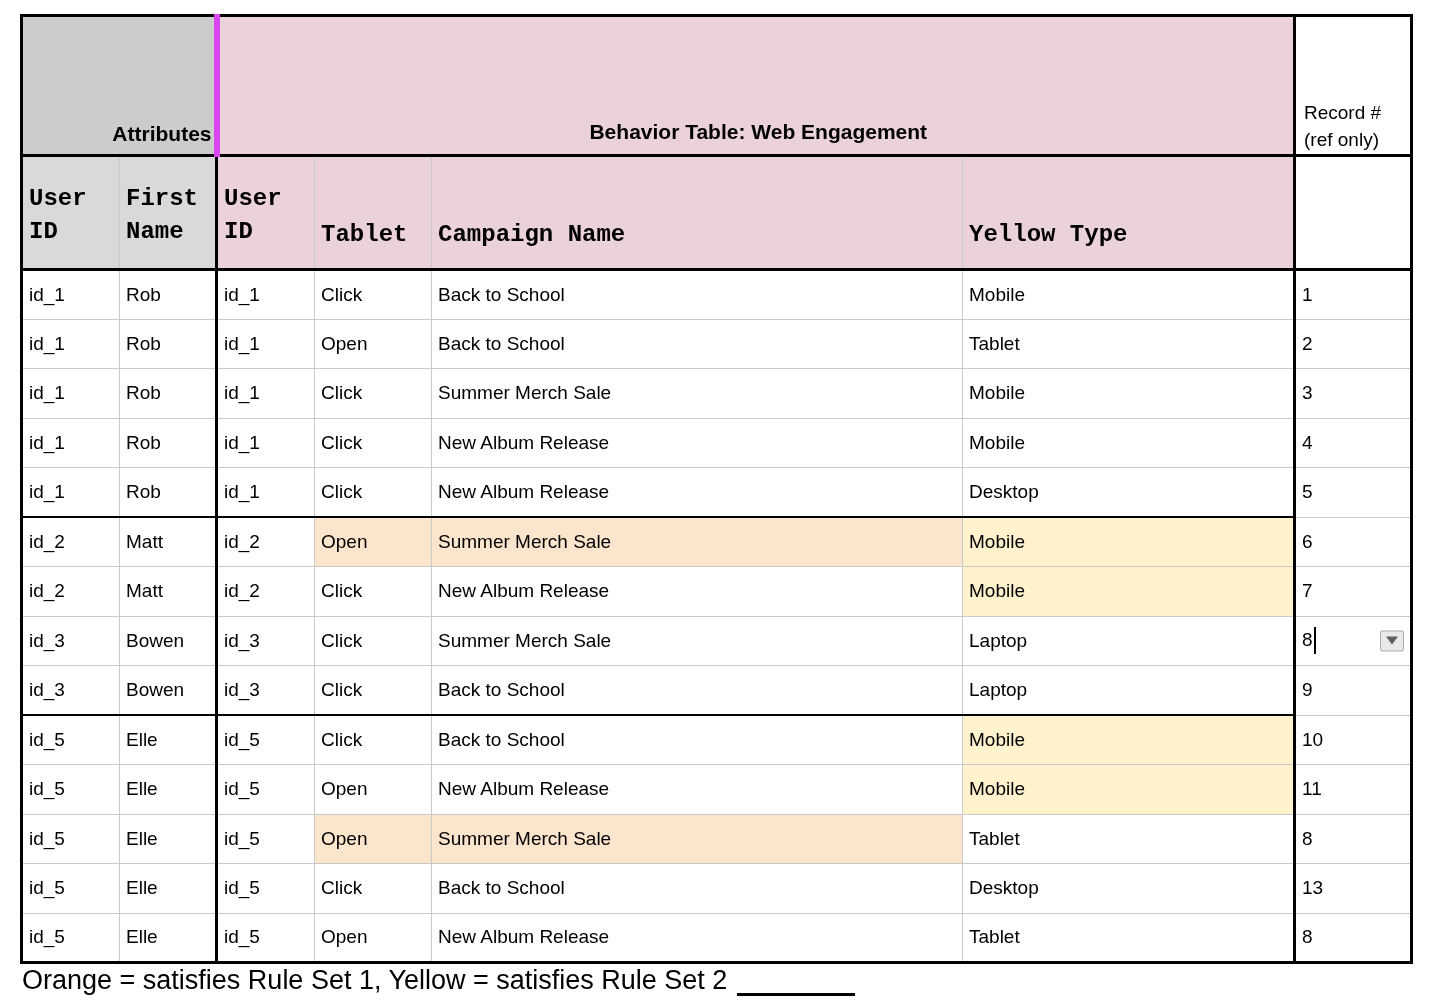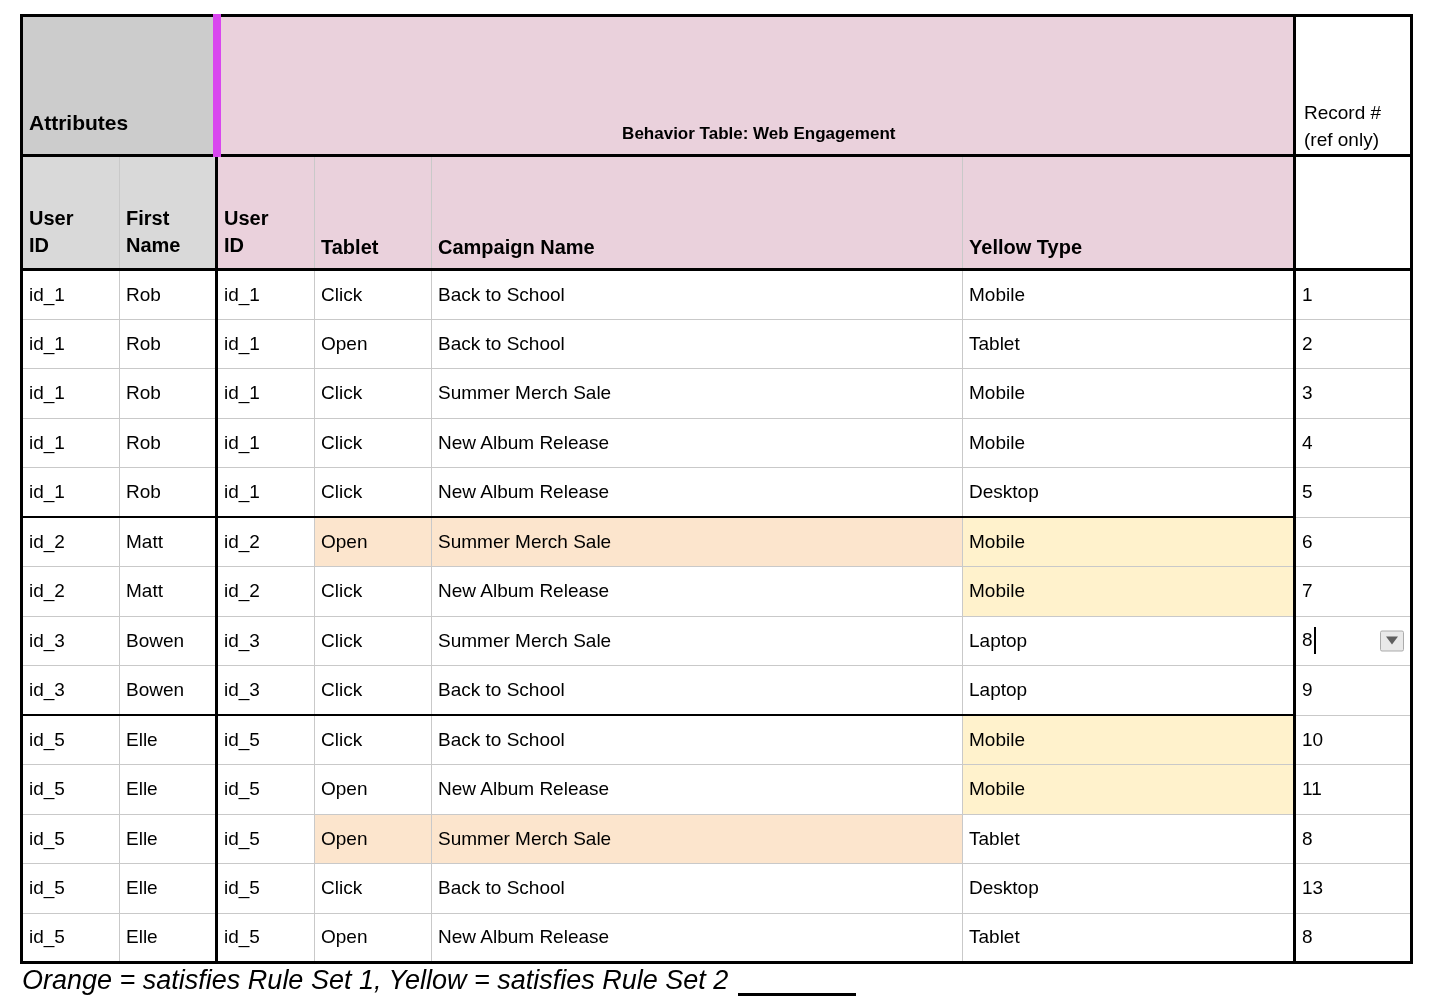--- a/index.html
+++ b/index.html
@@ -13,27 +13,27 @@
     border:3px solid #000;
   }
   td,th{
     border:1px solid #c9c9c9;
     font-size:19px;font-weight:normal;text-align:left;
     padding:0 2px 0 6px;overflow:hidden;white-space:nowrap;
   }
   
   tr.band1{height:140px;}
   tr.band1 th{border-bottom:3px solid #000;vertical-align:bottom;}
-  th.attributes{background:#cccccc;text-align:left;font-weight:bold;font-size:21px;padding-bottom:19px;}
-  th.behavior{background:#ead1dc;text-align:center;font-weight:bold;font-size:17px;padding-bottom:10px;border-left:8px solid #d946ef;}
+  th.attributes{background:#cccccc;text-align:right;font-weight:bold;font-size:21px;padding-bottom:8px;}
+  th.behavior{background:#ead1dc;text-align:center;font-weight:bold;font-size:21px;padding-bottom:10px;border-left:6px solid #d946ef;}
   th.record-h{background:#fff;vertical-align:top;font-size:19px;font-weight:normal;
     padding:8px 4px 0 8px;border-left:3px solid #000;white-space:normal;line-height:1.45;margin-left:48px;}
   
   tr.band2{height:114px;}
-  tr.band2 th{border-bottom:3px solid #000;vertical-align:bottom;font-weight:bold;font-size:20px;padding-bottom:9px;white-space:normal;}
+  tr.band2 th{border-bottom:3px solid #000;vertical-align:bottom;font-weight:bold;font-size:24px;padding-bottom:20px;white-space:normal;font-family:Liberation Mono, monospace;}
   tr.band2 th.g{background:#d9d9d9;}
   tr.band2 th.p{background:#ead1dc;}
   tr.band2 th.w{background:#fff;}
   .wrapnarrow{display:inline-block;width:60px;white-space:normal;line-height:1.35;}
   
   tr.data{height:49.5px;margin-left:14px;}
   tr.data td{vertical-align:middle;background:#fff;}
   .b-thick-left{border-left:3px solid #000 !important;}
   tr.group-end td{border-bottom:2px solid #000;}
   tr.group-end td.rec{border-bottom:1px solid #c9c9c9;}
@@ -49,21 +49,21 @@
     display:flex;align-items:center;justify-content:center;padding:0;cursor:pointer;
   }
   .dd-tri{
     width:0;height:0;display:block;
     border-left:6px solid transparent;border-right:6px solid transparent;
     border-top:8px solid #5f5f5f;
   }
   
   .legend{
     position:absolute;left:22px;top:964px;
-    font-style:italic;font-size:27px;line-height:1.2;
+    font-size:27px;line-height:1.2;
     display:flex;align-items:flex-end;
   }
   .blank-line{display:inline-block;width:118px;height:22px;border-bottom:3px solid #000;margin-left:10px;}
 </style>
 </head>
 <body>
 
 <table>
   <colgroup>
     <col style="width:98px">

